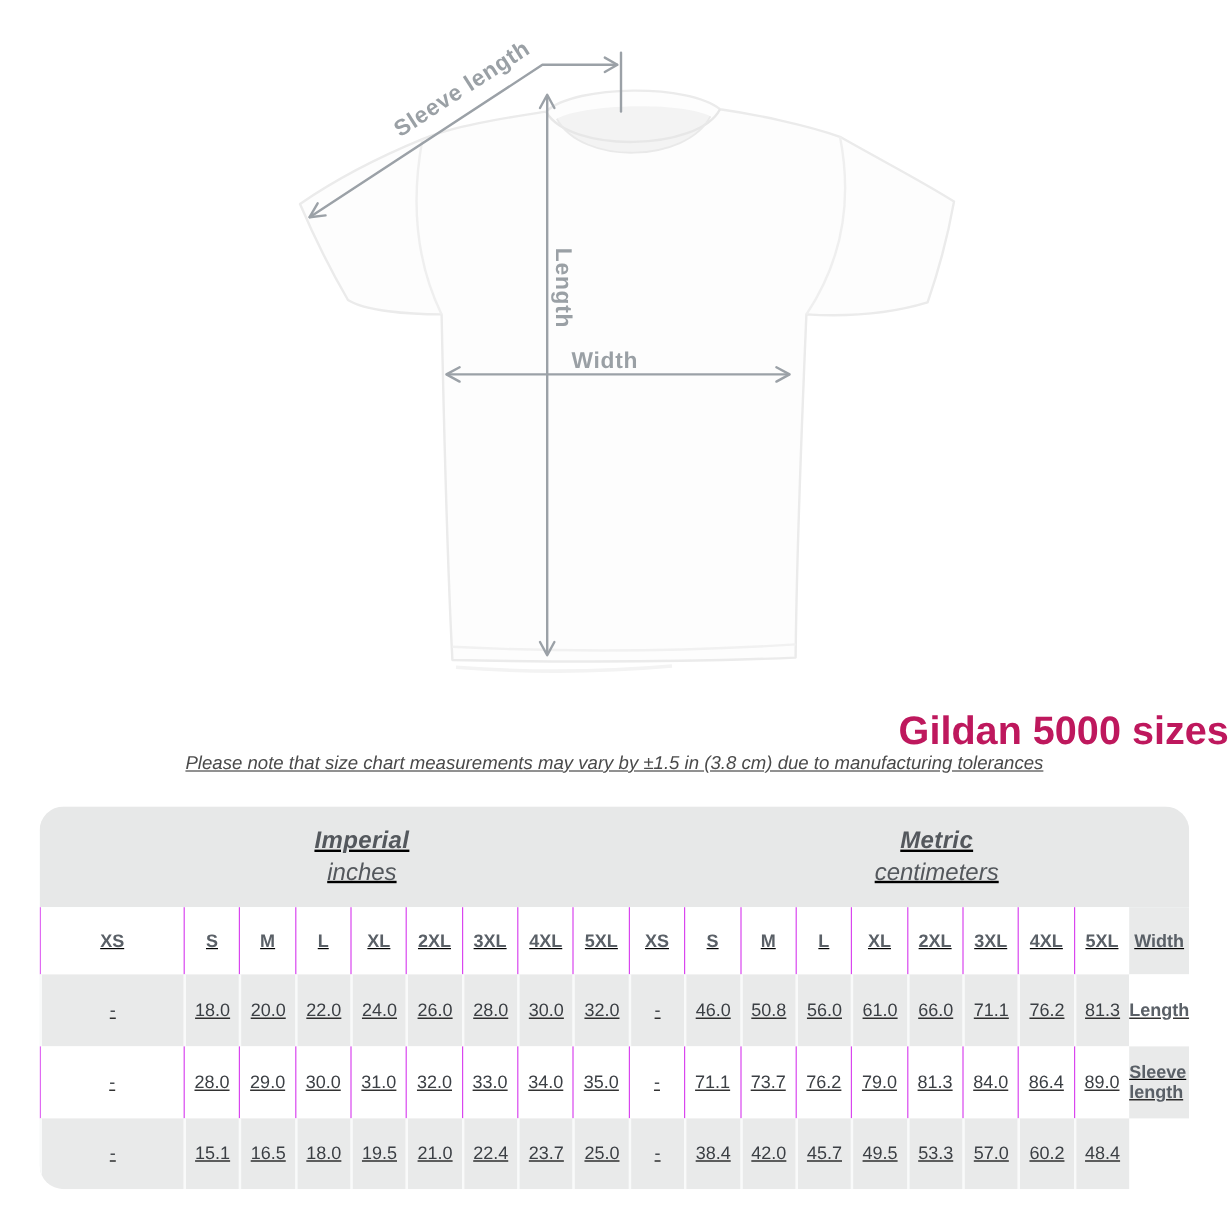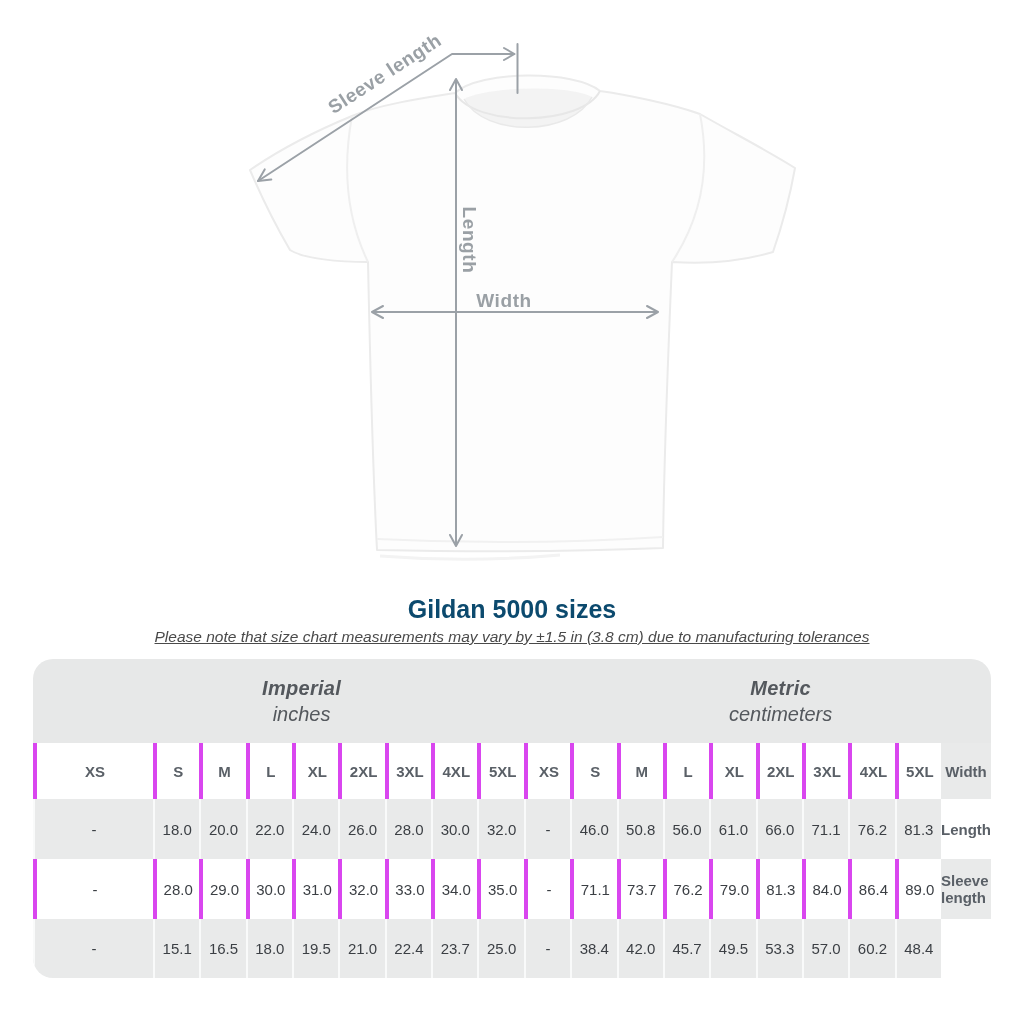--- a/index.html
+++ b/index.html
@@ -4,40 +4,40 @@
 <style>
   html,body{margin:0;padding:0;background:#ffffff;}
   body{width:1024px;height:1024px;overflow:hidden;font-family:"Liberation Sans",sans-serif;}
 
   
   .diagram-wrap{width:1024px;height:580px;position:relative;}
   svg text.meas{font-family:"Liberation Sans",sans-serif;font-size:19px;font-weight:bold;
     fill:#9aa0a5;letter-spacing:.6px;}
 
   
-  .chart-title{margin:16px 0 0 0;text-align:center;font-size:25px;line-height:26px;
-    font-weight:bold;color:#0c4a6e;}
+  .chart-title{margin:16px 0 0 0;text-align:right;font-size:33px;line-height:26px;
+    font-weight:bold;color:#be185d;}
   .chart-subtitle{margin:5px 0 0 0;text-align:center;font-style:italic;font-size:15.5px;
     line-height:19px;color:#4a4a4a;text-decoration:underline;}
 
   
-  .size-table{width:958px;margin:13px auto 0 auto;display:grid;
+  .size-table{width:958px;margin:26px auto 0 auto;display:grid;
     grid-template-columns:120px repeat(18,1fr);
     grid-template-rows:84px 56px 60px 60px 59px;
-    border-radius:20px;overflow:hidden;}
+    border-radius:20px;overflow:hidden;text-decoration:underline;}
   .band{background:#e7e8e8;display:flex;flex-direction:column;align-items:center;
     justify-content:center;gap:3px;}
   .band.imp{grid-column:1 / span 10;}
   .band.met{grid-column:11 / span 9;}
   .g-label{font-size:20px;font-weight:bold;font-style:italic;color:#54585d;letter-spacing:.3px;}
   .g-unit{font-size:20px;font-style:italic;color:#54585d;}
 
   .c{display:flex;align-items:center;justify-content:center;font-size:15px;color:#3b3f44;}
   .c.lab,.c.sz{font-weight:bold;color:#5a6067;}
-  .c.w{background:#ffffff;border-left:4px solid #d946ef;}
+  .c.w{background:#ffffff;border-left:1px solid #d946ef;}
   .c.g{background:#e9eaea;border-left:2px solid #f9fafa;}
   .c.first{border-left:none;}
 </style>
 </head>
 <body>
 
 <div class="diagram-wrap">
   <svg width="1024" height="580" viewBox="0 0 1024 580">
 
     <g>

